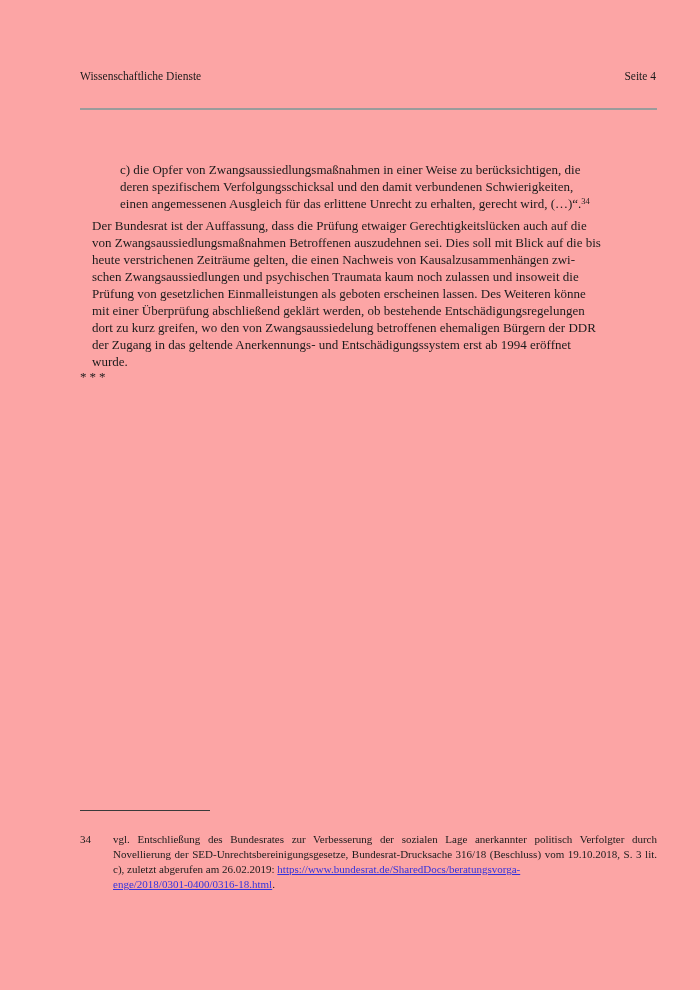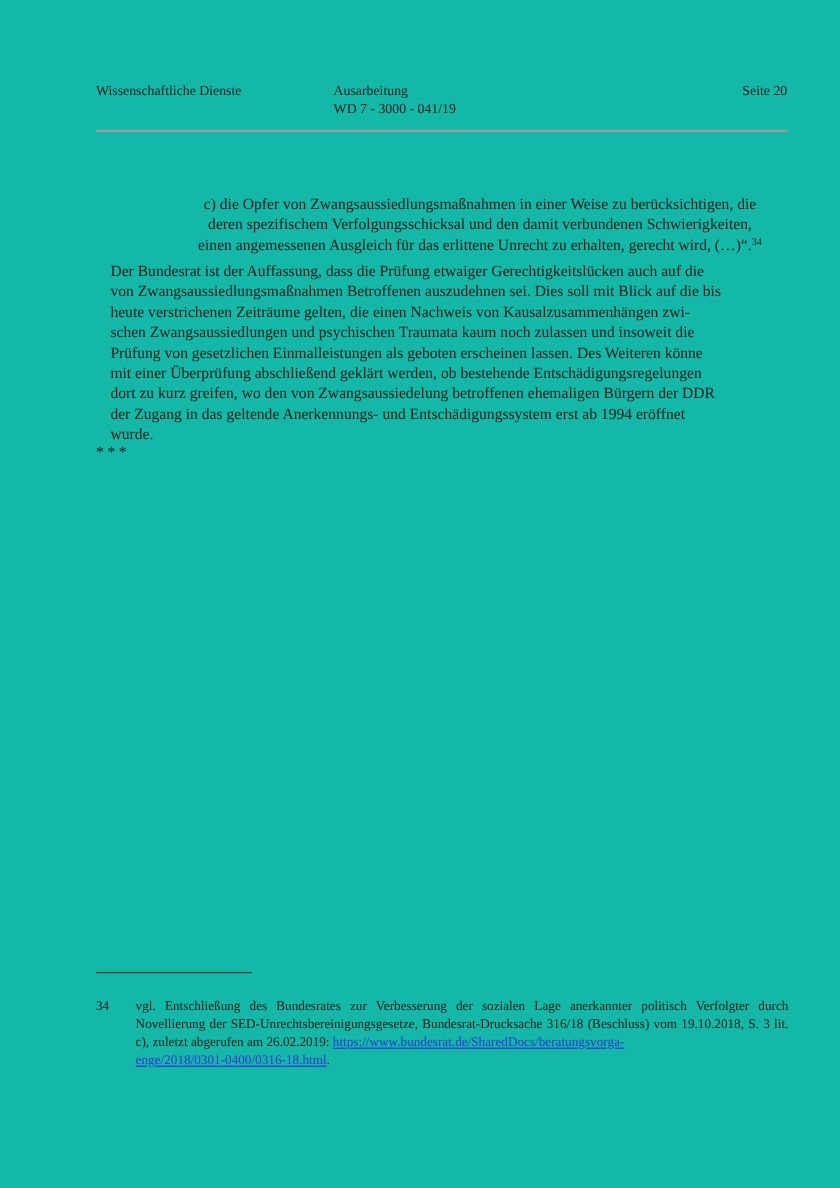--- a/index.html
+++ b/index.html
@@ -4,21 +4,21 @@
 <style>
   html, body {
     margin: 0;
     padding: 0;
     background: #ffffff;
   }
   .page {
     position: relative;
     width: 700px;
     height: 990px;
-    background: #14b8a6;
+    background: #fca5a5;
     font-family: "Liberation Serif", "DejaVu Serif", serif;
     color: #1b1b1b;
     overflow: hidden;
   }
   .h-left {
     position: absolute;
     left: 80px;
     top: 69px;
     font-size: 11.5px;
     line-height: 15px;
@@ -46,21 +46,20 @@
     background: #9b9b9b;
   }
   .quote {
     position: absolute;
     left: 120px;
     top: 161px;
     width: 560px;
     font-size: 13px;
     line-height: 17px;
     white-space: pre-line;
-    text-align: center;
   }
   .quote sup {
     font-size: 8.5px;
     line-height: 0;
     vertical-align: 4px;
     white-space: normal;
   }
   .paragraph {
     position: absolute;
     left: 92px;
@@ -110,26 +109,22 @@
     white-space: pre-line;
   }
 </style>
 </head>
 <body>
 
 <div class="page">
 
   <span class="h-left">Wissenschaftliche Dienste</span>
 
-  <div class="h-center">
-    <div>Ausarbeitung</div>
-    <div>WD 7 - 3000 - 041/19</div>
-  </div>
 
-  <span class="h-right">Seite 20</span>
+  <span class="h-right">Seite 4</span>
 
   <div class="header-rule"></div>
 
   <div class="quote"><span>c) die Opfer von Zwangsaussiedlungsmaßnahmen in einer Weise zu berücksichtigen, die
 deren spezifischem Verfolgungsschicksal und den damit verbundenen Schwierigkeiten,
 einen angemessenen Ausgleich für das erlittene Unrecht zu erhalten, gerecht wird, (…)“.</span><sup>34</sup></div>
 
   <div class="paragraph">Der Bundesrat ist der Auffassung, dass die Prüfung etwaiger Gerechtigkeitslücken auch auf die
 von Zwangsaussiedlungsmaßnahmen Betroffenen auszudehnen sei. Dies soll mit Blick auf die bis
 heute verstrichenen Zeiträume gelten, die einen Nachweis von Kausalzusammenhängen zwi-

